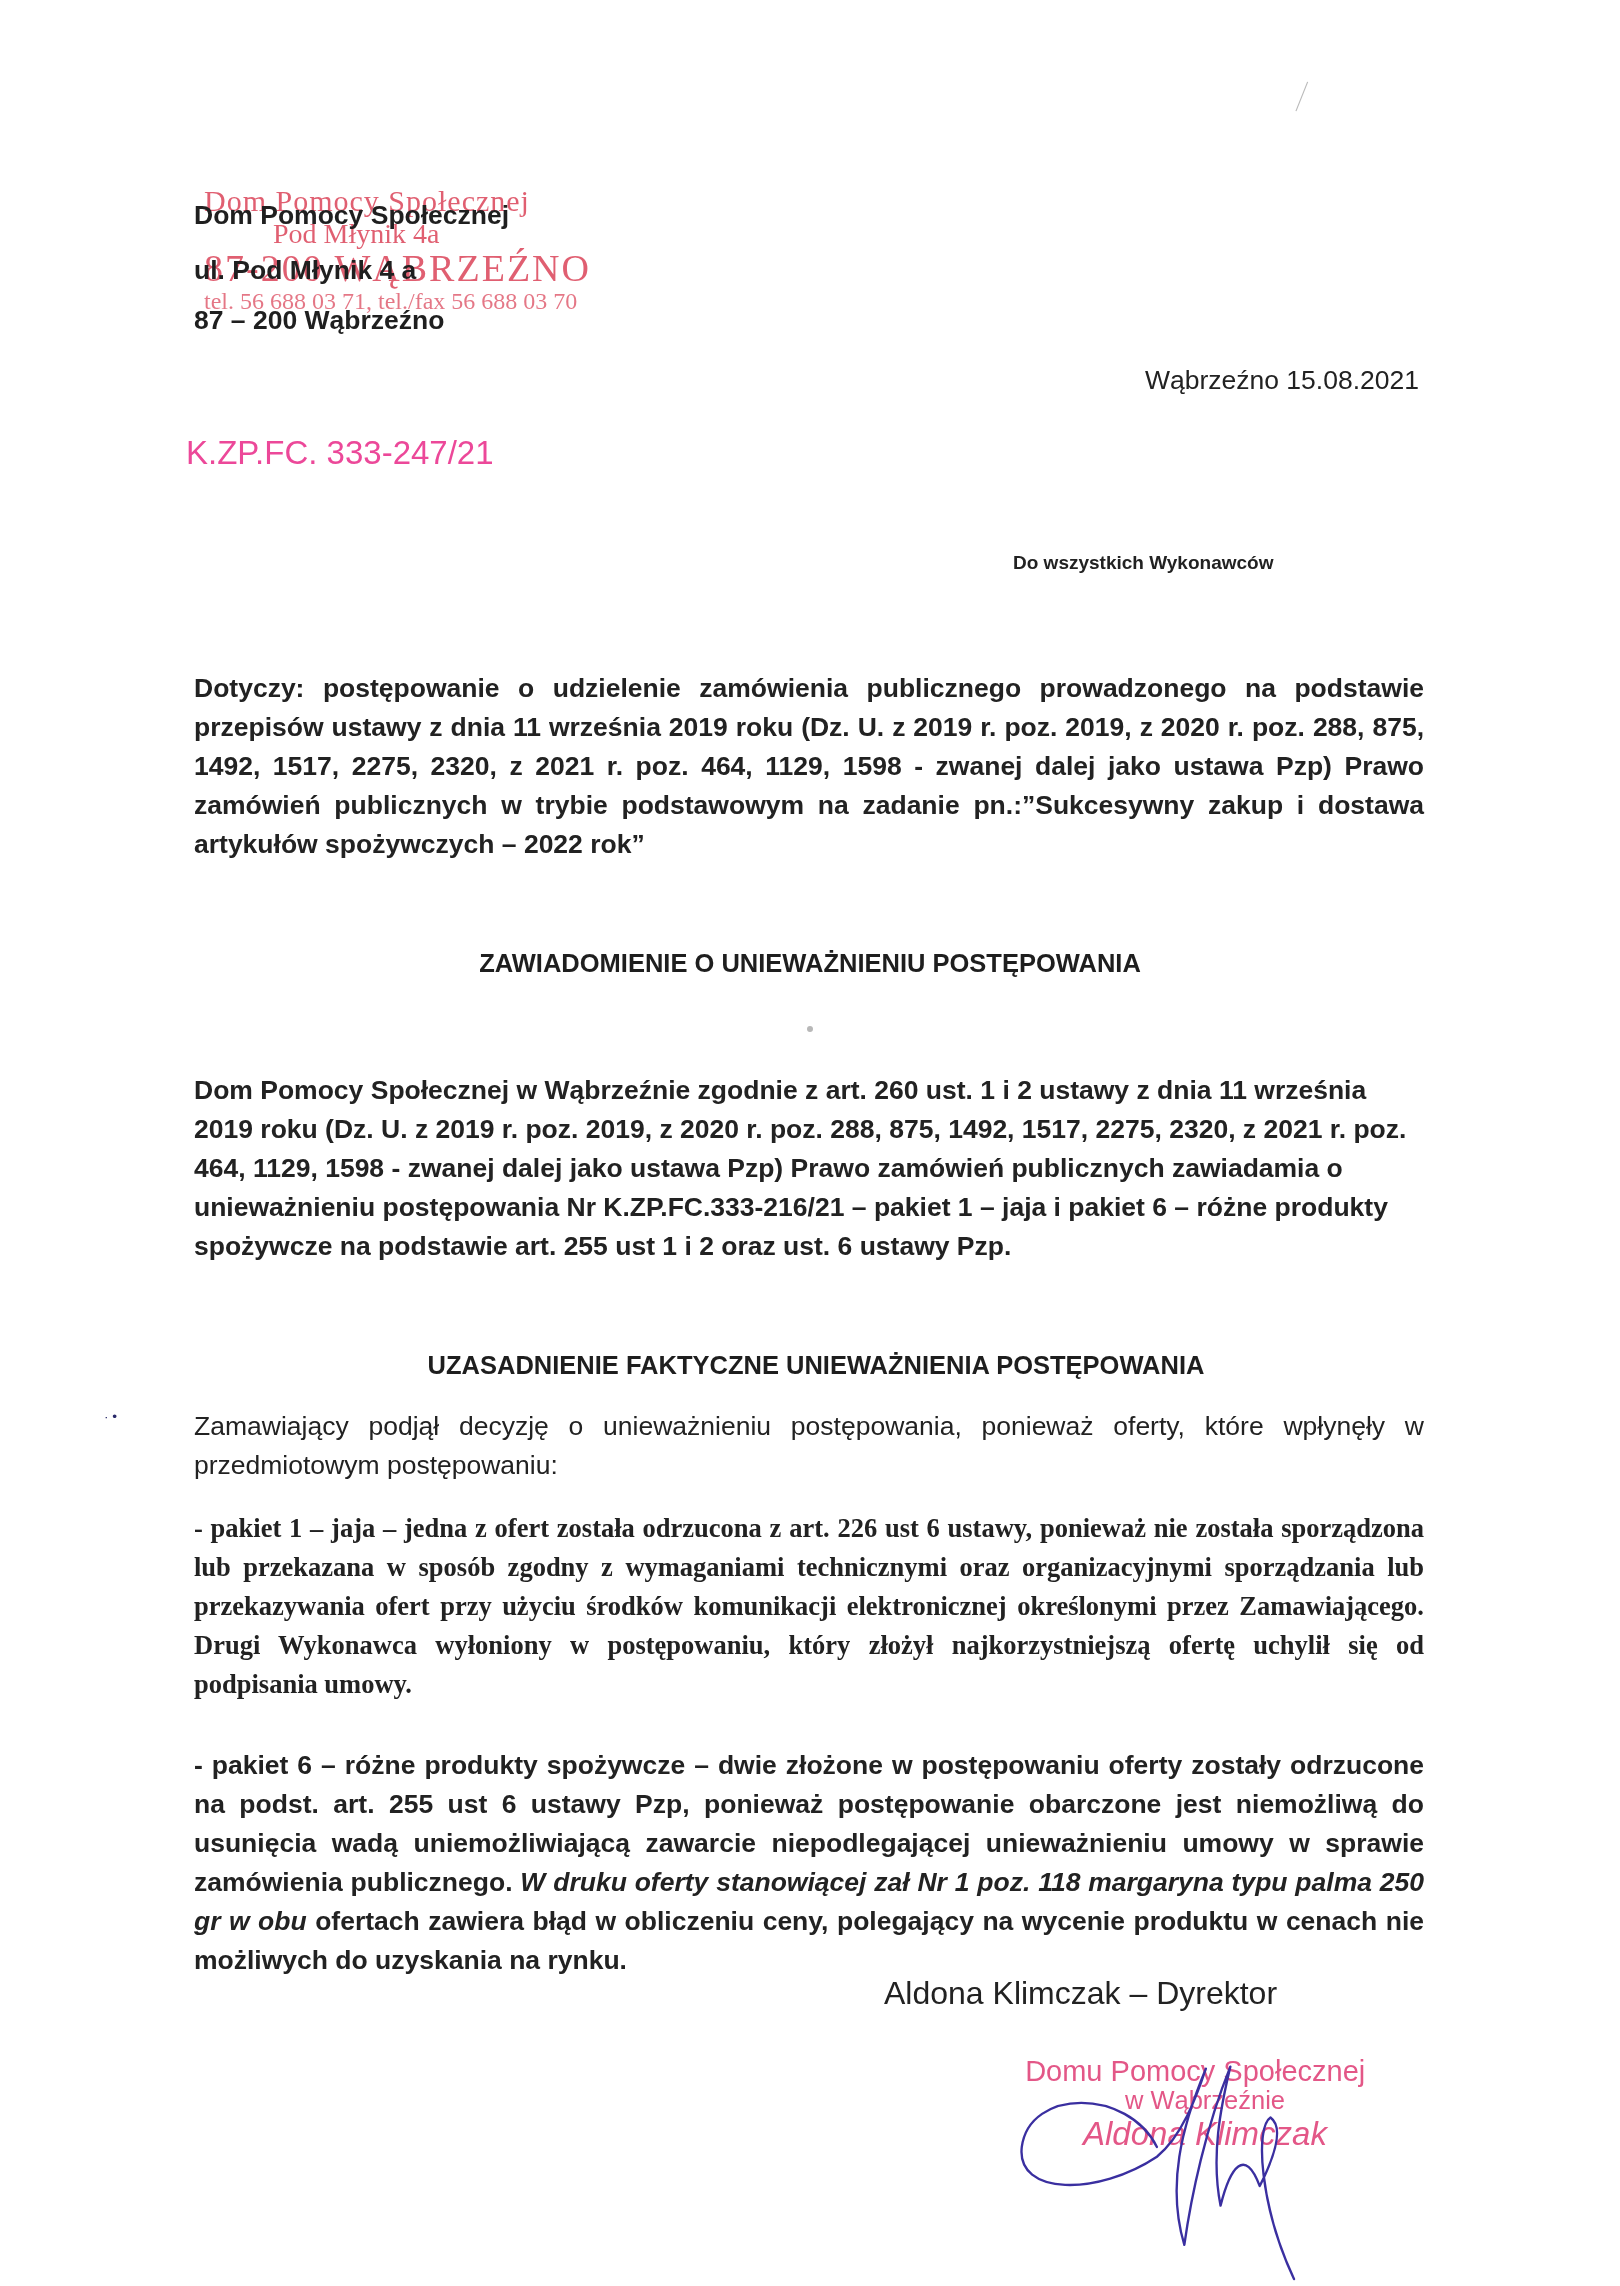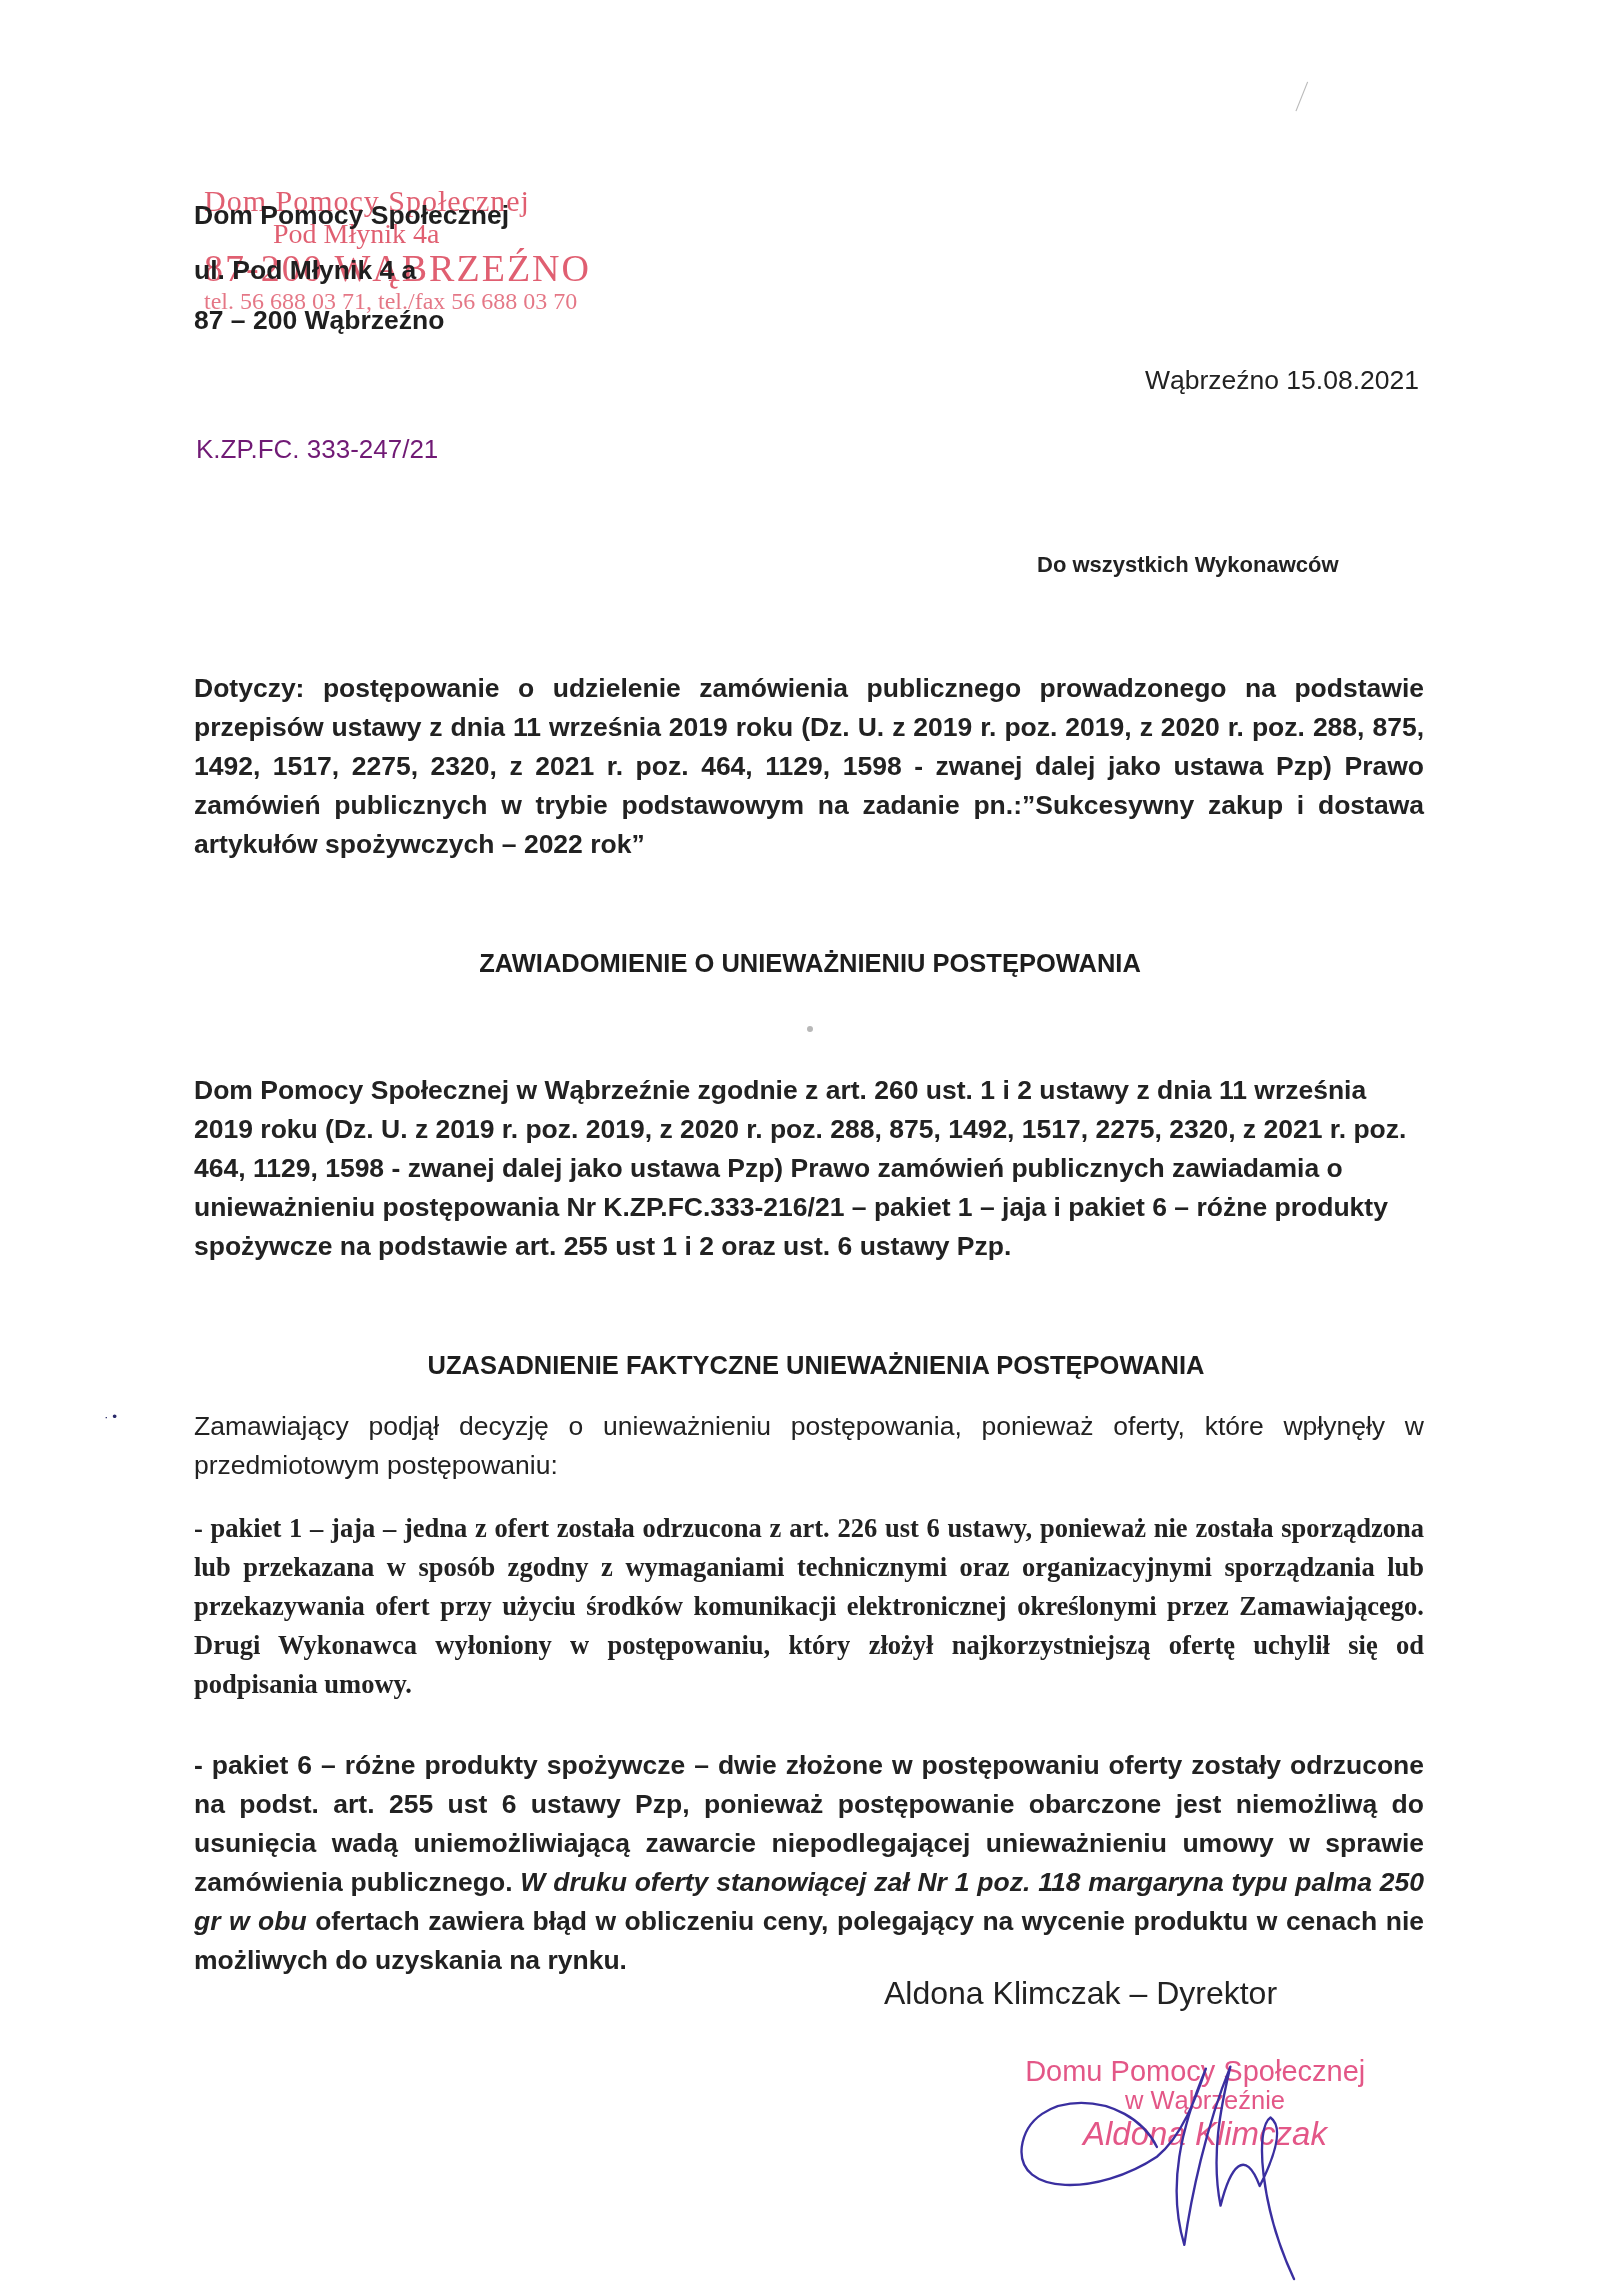--- a/index.html
+++ b/index.html
@@ -9,22 +9,22 @@
     .doc-text { font-size: 26.5px; line-height: 39px; color: #222; }
     .bold { font-weight: bold; }
     .justify { text-align: justify; text-align-last: left; }
     .sender { left: 194px; top: 196px; font-size: 26.5px; font-weight: bold; line-height: 39px; z-index: 2; color: #1f1f1f; }
     .stamp-top { left: 204px; top: 184px; z-index: 1; font-family: "Liberation Serif", "DejaVu Serif", serif; color: #d8334a; opacity: 0.78; }
     .stamp-top .s1 { font-size: 30px; letter-spacing: 1px; white-space: nowrap; }
     .stamp-top .s2 { font-size: 28px; margin-left: 69px; margin-top: 0px; white-space: nowrap; }
     .stamp-top .s3 { font-size: 38px; letter-spacing: 2px; white-space: nowrap; margin-top: -3.9px; }
     .stamp-top .s4 { font-size: 24px; white-space: nowrap; opacity: 0.85; margin-top: -2px; }
     .date { right: 201px; top: 365px; font-size: 26.5px; color: #222; }
-    .ref { left: 196px; top: 434px; font-size: 26px; color: #701a75; }
-    .recipient { left: 1013px; top: 552px; font-size: 22px; font-weight: bold; color: #222; margin-left: 24px; }
+    .ref { left: 186px; top: 434px; font-size: 33px; color: #ec4899; }
+    .recipient { left: 1013px; top: 552px; font-size: 19px; font-weight: bold; color: #222; }
     .p-dotyczy { left: 194px; top: 669px; width: 1230px; }
     .h-notice { left: 0; width: 1620px; top: 949px; text-align: center; font-size: 25.5px; font-weight: bold; color: #1e1e1e; }
     .dot-mark { left: 807px; top: 1026px; width: 5.9px; height: 5.9px; border-radius: 50%; background: #888; opacity: 0.6; }
     .p-notice { left: 194px; top: 1071px; width: 1230px; }
     .h-just { left: 0; width: 1620px; top: 1351px; text-align: center; font-size: 25.5px; font-weight: bold; color: #1e1e1e; padding-left: 6px; }
     .margin-dots { left: 104px; top: 1409px; font-size: 13.7px; color: #2a2a6a; }
     .p-intro { left: 194px; top: 1407px; width: 1230px; font-weight: normal; }
     .p-pak1 { left: 194px; top: 1509px; width: 1230px; font-family: Liberation Serif, serif; }
     .p-pak6 { left: 194px; top: 1746px; width: 1230px; }
     .italic { font-style: italic; }

